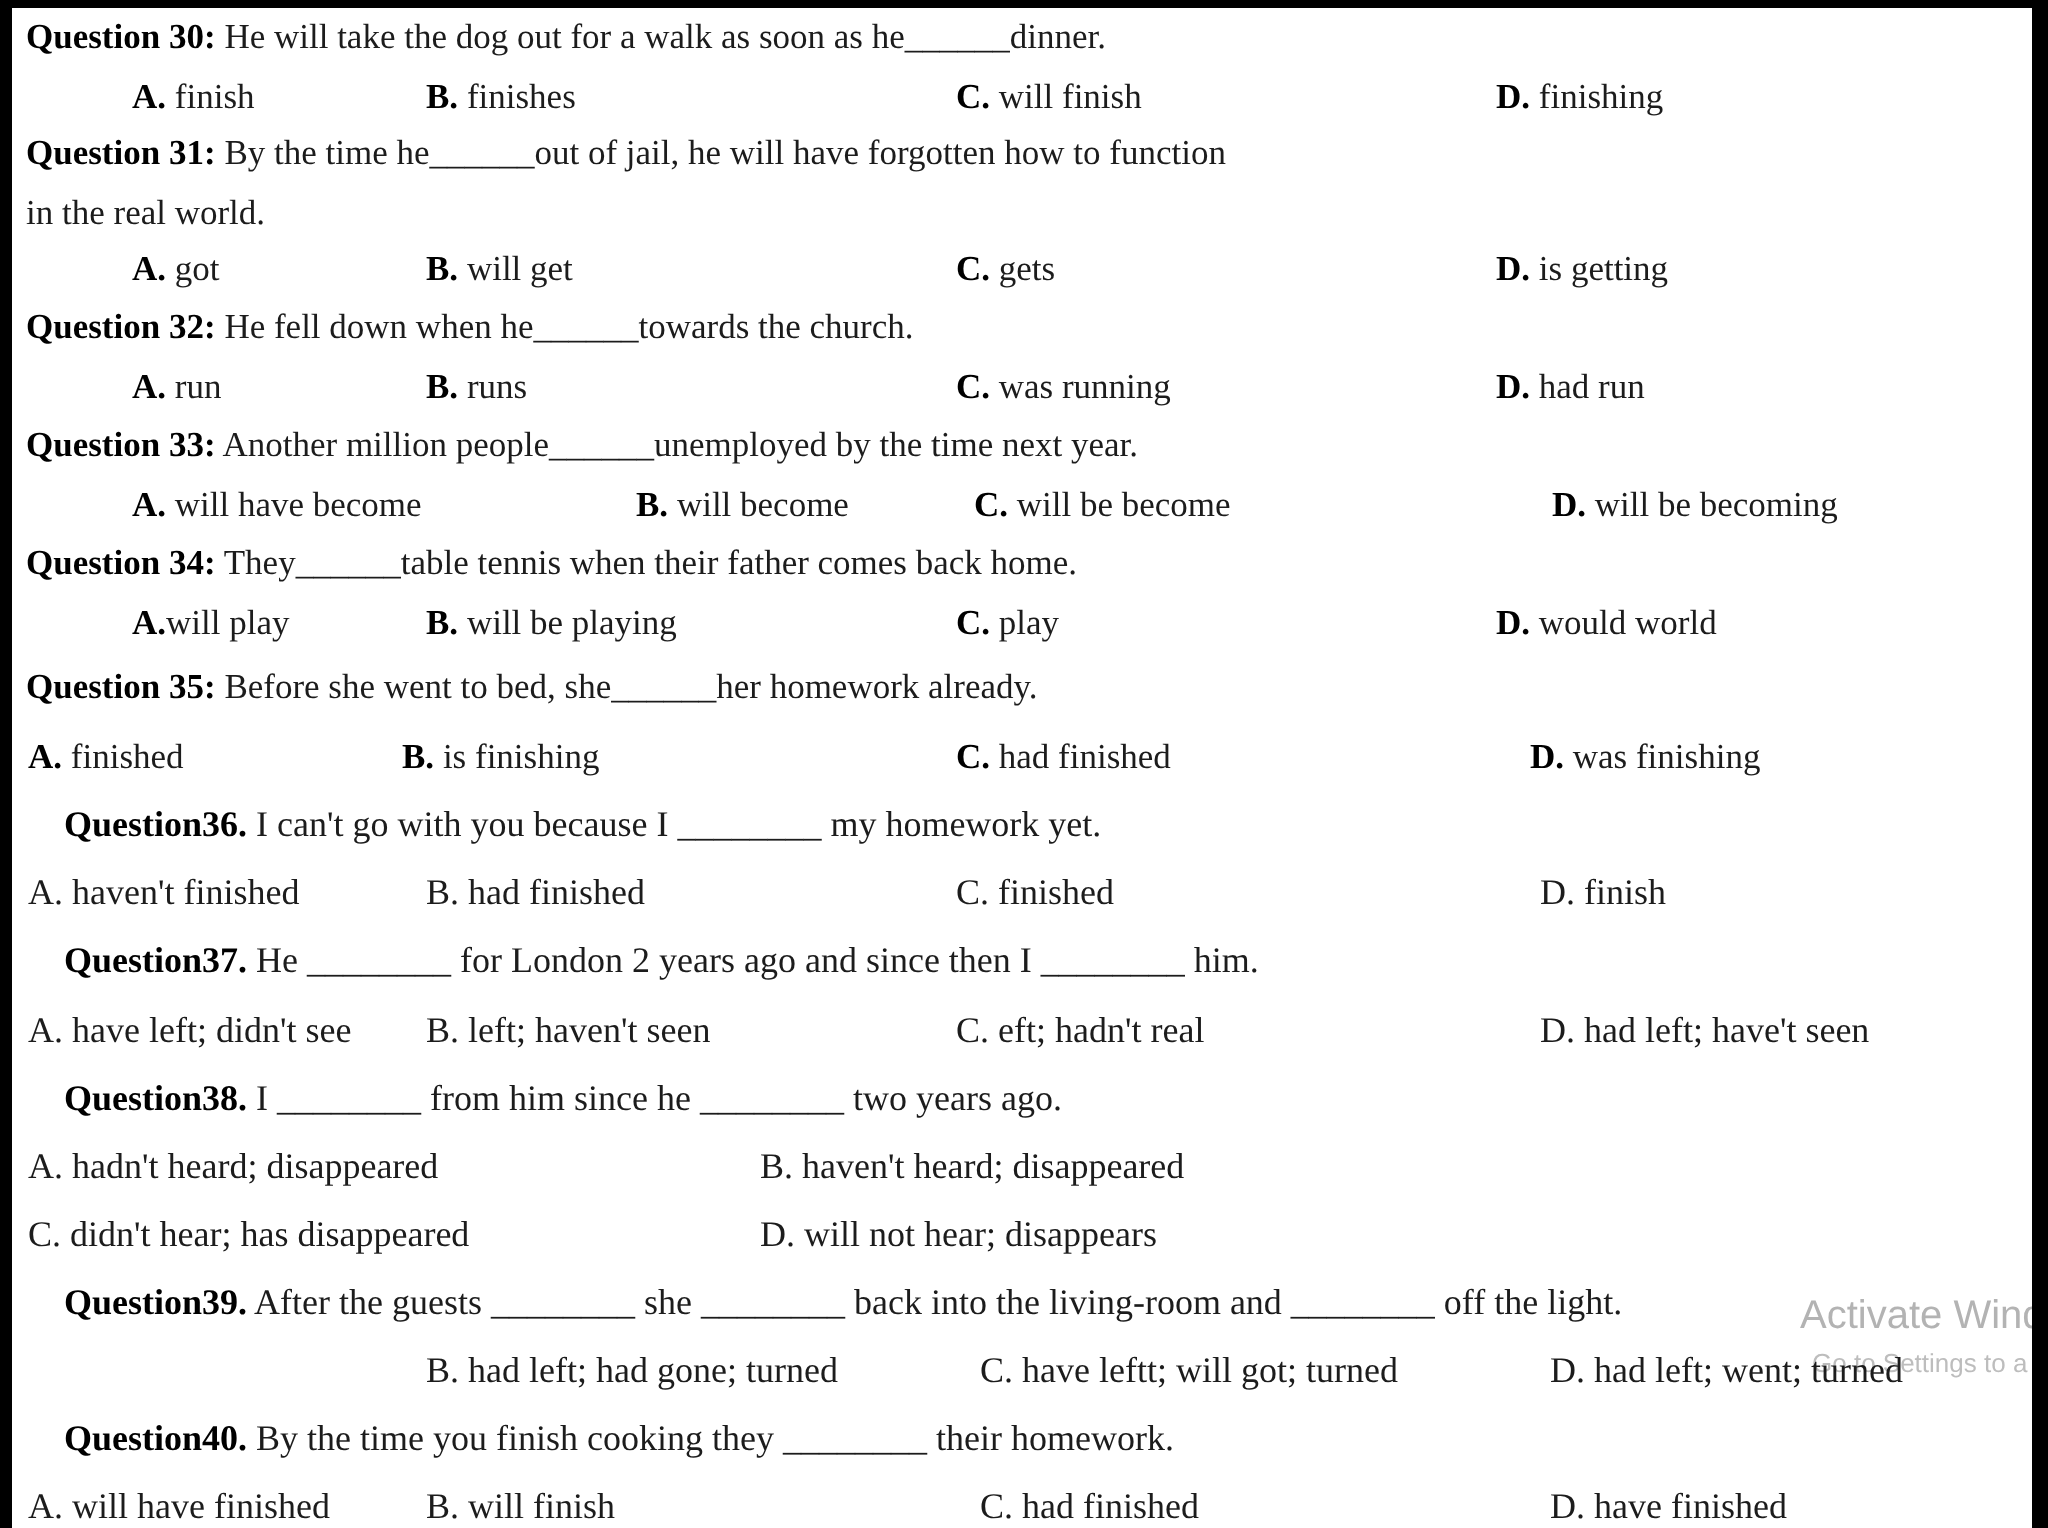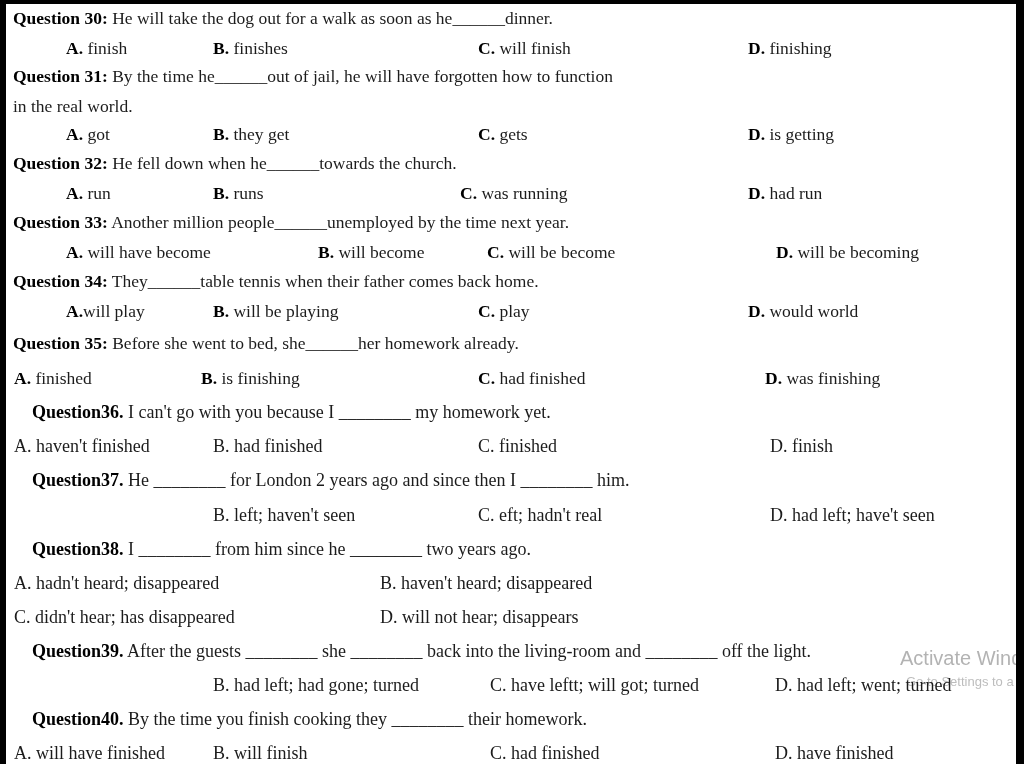--- a/index.html
+++ b/index.html
@@ -49,30 +49,30 @@
     <span class="opt" style="left:66px"><span class="ltr">A.</span><span> finish</span></span>
     <span class="opt" style="left:213px"><span class="ltr">B.</span><span> finishes</span></span>
     <span class="opt" style="left:478px"><span class="ltr">C.</span><span> will finish</span></span>
     <span class="opt" style="left:748px"><span class="ltr">D.</span><span> finishing</span></span>
   </div>
 
   <div class="row qline" style="top:64px"><span class="qlabel">Question 31:</span><span> By the time he______out of jail, he will have forgotten how to function</span></div>
   <div class="row qline" style="top:94px">in the real world.</div>
   <div class="row boldltr" style="top:122px">
     <span class="opt" style="left:66px"><span class="ltr">A.</span><span> got</span></span>
-    <span class="opt" style="left:213px"><span class="ltr">B.</span><span> they get</span></span>
+    <span class="opt" style="left:213px"><span class="ltr">B.</span><span> will get</span></span>
     <span class="opt" style="left:478px"><span class="ltr">C.</span><span> gets</span></span>
     <span class="opt" style="left:748px"><span class="ltr">D.</span><span> is getting</span></span>
   </div>
 
   <div class="row qline" style="top:151px"><span class="qlabel">Question 32:</span><span> He fell down when he______towards the church.</span></div>
   <div class="row boldltr" style="top:181px">
     <span class="opt" style="left:66px"><span class="ltr">A.</span><span> run</span></span>
     <span class="opt" style="left:213px"><span class="ltr">B.</span><span> runs</span></span>
-    <span class="opt" style="left:460px"><span class="ltr">C.</span><span> was running</span></span>
+    <span class="opt" style="left:478px"><span class="ltr">C.</span><span> was running</span></span>
     <span class="opt" style="left:748px"><span class="ltr">D.</span><span> had run</span></span>
   </div>
 
   <div class="row qline" style="top:210px"><span class="qlabel">Question 33:</span><span> Another million people______unemployed by the time next year.</span></div>
   <div class="row boldltr" style="top:240px">
     <span class="opt" style="left:66px"><span class="ltr">A.</span><span> will have become</span></span>
     <span class="opt" style="left:318px"><span class="ltr">B.</span><span> will become</span></span>
     <span class="opt" style="left:487px"><span class="ltr">C.</span><span> will be become</span></span>
     <span class="opt" style="left:776px"><span class="ltr">D.</span><span> will be becoming</span></span>
   </div>
@@ -96,20 +96,21 @@
   <div class="row lg qline" style="top:400px"><span class="qlabel">Question36.</span><span> I can't go with you because I ________ my homework yet.</span></div>
   <div class="row lg" style="top:434px">
     <span class="opt" style="left:14px"><span class="ltr">A.</span><span> haven't finished</span></span>
     <span class="opt" style="left:213px"><span class="ltr">B.</span><span> had finished</span></span>
     <span class="opt" style="left:478px"><span class="ltr">C.</span><span> finished</span></span>
     <span class="opt" style="left:770px"><span class="ltr">D.</span><span> finish</span></span>
   </div>
 
   <div class="row lg qline" style="top:468px"><span class="qlabel">Question37.</span><span> He ________ for London 2 years ago and since then I ________ him.</span></div>
   <div class="row lg" style="top:503px">
+    <span class="opt" style="left:14px"><span class="ltr">A.</span><span> have left; didn't see</span></span>
     <span class="opt" style="left:213px"><span class="ltr">B.</span><span> left; haven't seen</span></span>
     <span class="opt" style="left:478px"><span class="ltr">C.</span><span> eft; hadn't real</span></span>
     <span class="opt" style="left:770px"><span class="ltr">D.</span><span> had left; have't seen</span></span>
   </div>
 
   <div class="row lg qline" style="top:537px"><span class="qlabel">Question38.</span><span> I ________ from him since he ________ two years ago.</span></div>
   <div class="row lg" style="top:571px">
     <span class="opt" style="left:14px"><span class="ltr">A.</span><span> hadn't heard; disappeared</span></span>
     <span class="opt" style="left:380px"><span class="ltr">B.</span><span> haven't heard; disappeared</span></span>
   </div>

